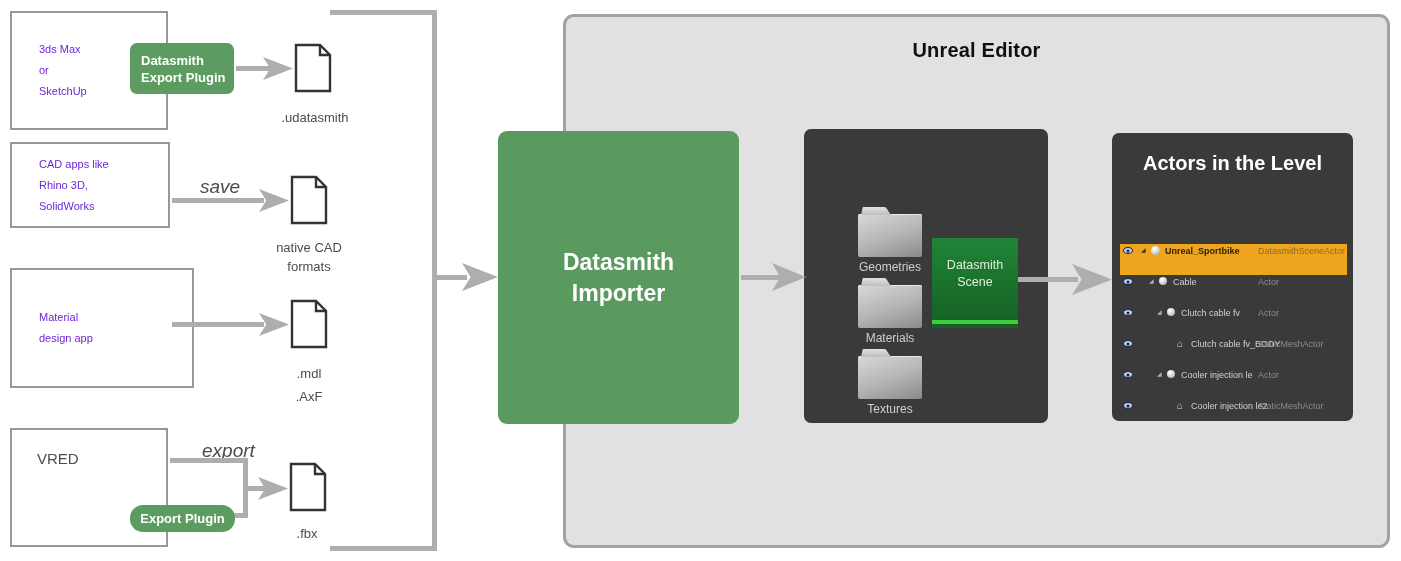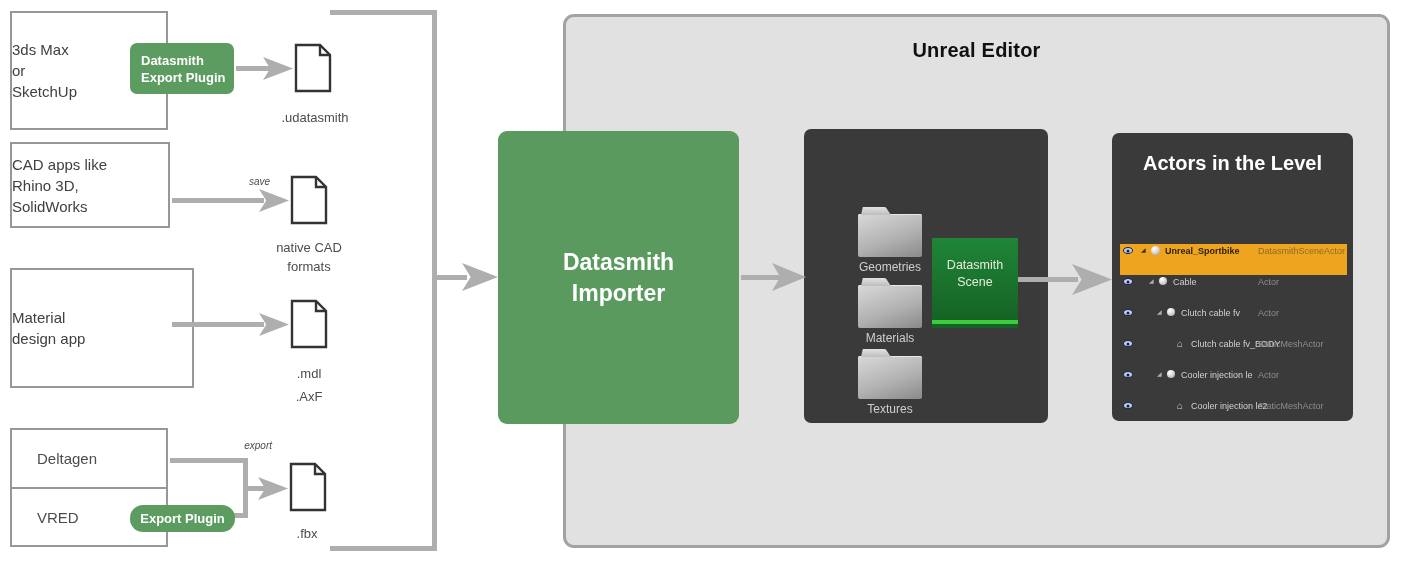--- a/index.html
+++ b/index.html
@@ -1,32 +1,32 @@
 <!DOCTYPE html>
 <html><head>
 <meta charset="utf-8">
 <style>
   html,body{margin:0;padding:0;}
   body{width:1401px;height:561px;position:relative;background:#ffffff;
        font-family:"Liberation Sans",sans-serif;overflow:hidden;}
   .abs{position:absolute;}
   
-  .sbox{position:absolute;background:#fff;border:2px solid #979797;color:#404040;
-        font-size:15px;line-height:21px;display:flex;flex-direction:column;
-        justify-content:center;box-sizing:border-box;}
+  .sbox{position:absolute;background:#fff;border:2px solid #979797;color:#6d28d9;
+        font-size:11px;line-height:21px;display:flex;flex-direction:column;
+        justify-content:center;box-sizing:border-box;padding-left:27px;}
   .badge{position:absolute;background:#5d9c61;color:#fff;font-weight:bold;font-size:13px;
          line-height:17px;display:flex;flex-direction:column;justify-content:center;
          box-sizing:border-box;z-index:3;}
   
   .shaft{position:absolute;background:#aeaeae;}
   .ahead{position:absolute;background:#aeaeae;clip-path:polygon(0 0,100% 50%,0 100%,24% 50%);}
   
   .doc{position:absolute;z-index:2;}
   .filelabel{position:absolute;color:#4c4c4c;font-size:13px;line-height:19px;text-align:center;width:110px;}
-  .italiclabel{position:absolute;color:#4c4c4c;font-size:10px;font-style:italic;text-align:right;width:70px;}
+  .italiclabel{position:absolute;color:#4c4c4c;font-size:19px;font-style:italic;text-align:left;width:70px;}
   
   .editor{position:absolute;left:563px;top:14px;width:827px;height:534px;background:#e1e1e1;
           border:3px solid #a2a2a2;border-radius:11px;box-sizing:border-box;}
   .editor-title{position:absolute;left:0;top:22px;width:100%;text-align:center;color:#101010;
                 font-size:20px;font-weight:bold;letter-spacing:0.2px;}
   
   .importer{position:absolute;left:498px;top:131px;width:241px;height:293px;background:#5a9a5e;
             border-radius:9px;z-index:4;display:flex;flex-direction:column;justify-content:center;
             align-items:center;color:#fff;font-size:23px;font-weight:bold;line-height:31px;}
   
@@ -84,21 +84,20 @@
   <div>Rhino 3D,</div>
   <div>SolidWorks</div>
 </div>
 
 <div class="sbox" style="left:10px;top:268px;width:184px;height:120px;">
   <div>Material</div>
   <div>design app</div>
 </div>
 
 <div class="abs" style="left:10px;top:428px;width:158px;height:119px;background:#fff;border:2px solid #979797;box-sizing:border-box;">
-  <div style="height:57px;border-bottom:2px solid #979797;display:flex;align-items:center;padding-left:25px;color:#4c4c4c;font-size:15px;">Deltagen</div>
   <div style="height:56px;display:flex;align-items:center;padding-left:25px;color:#4c4c4c;font-size:15px;">VRED</div>
 </div>
 
 <div class="badge" style="left:130px;top:505px;width:105px;height:27px;border-radius:13px;align-items:center;">Export Plugin</div>
 
 <div class="italiclabel" style="left:200px;top:176px;">save</div>
 <div class="italiclabel" style="left:202px;top:440px;">export</div>
 
 <svg class="doc" style="left:294px;top:43px;" width="38" height="50" viewBox="0 0 38 50">
   <path d="M2 2 h24 l10 10 v36 h-34 z" fill="#ffffff" stroke="#333333" stroke-width="2.4"></path>

